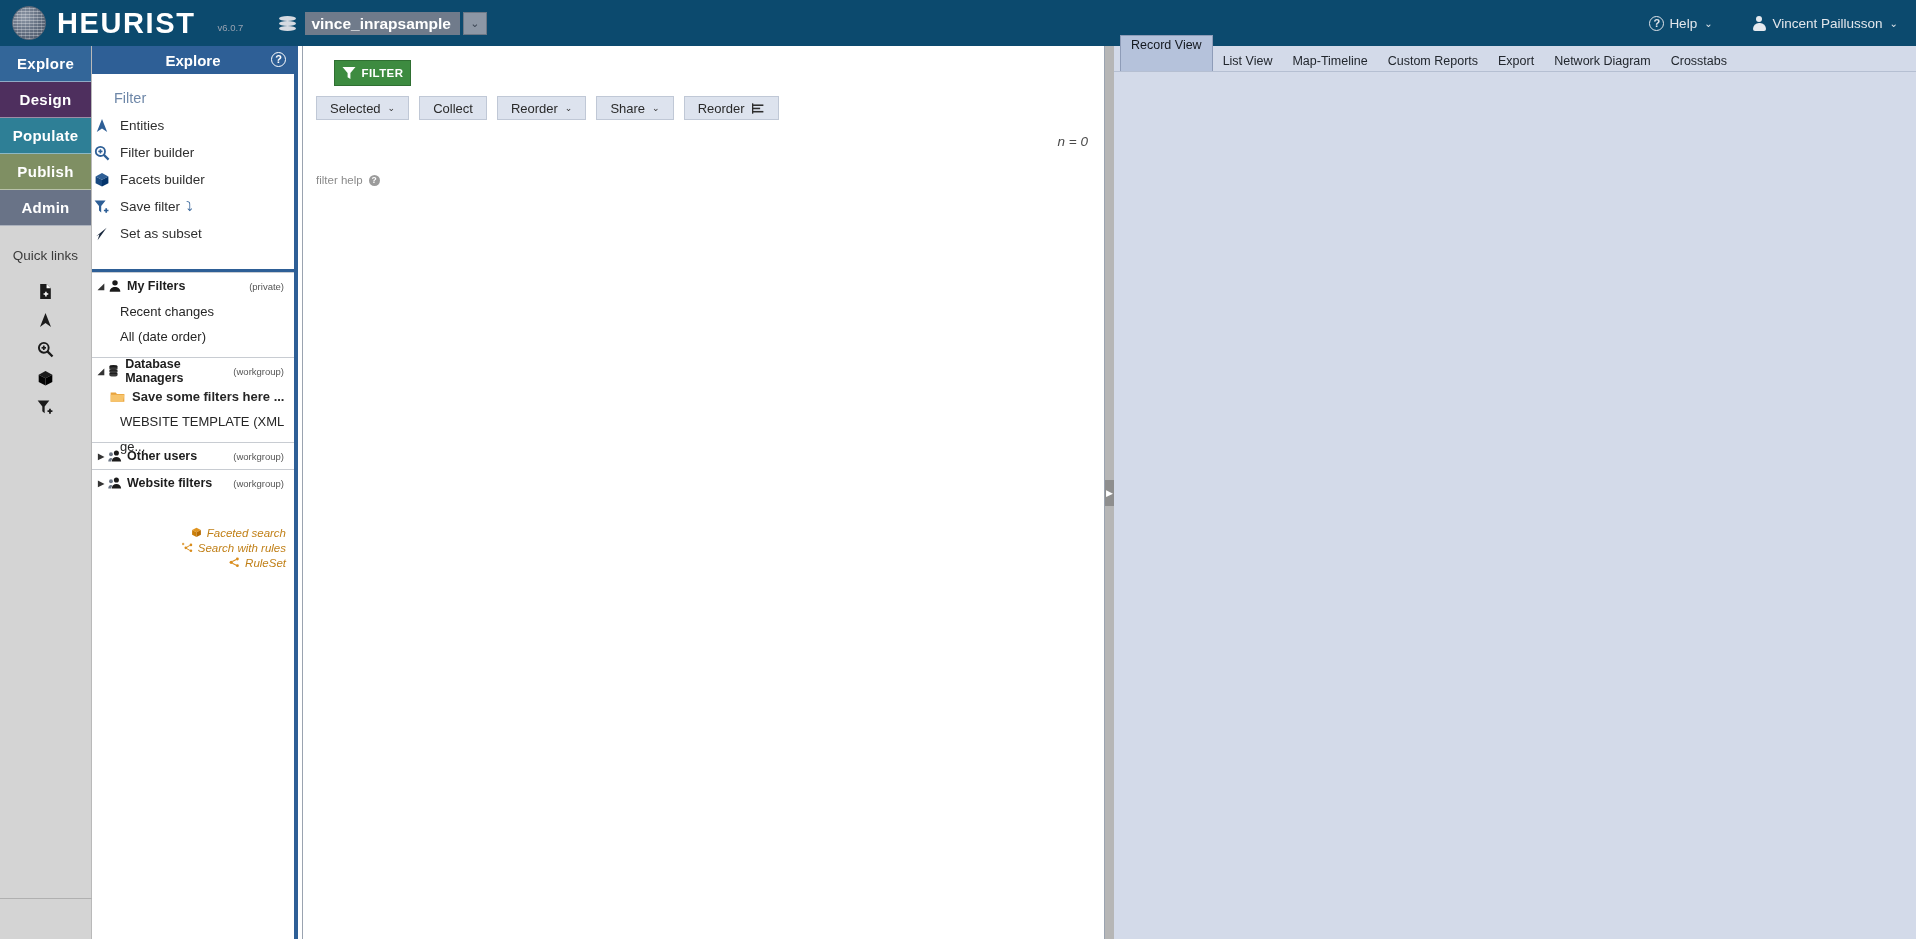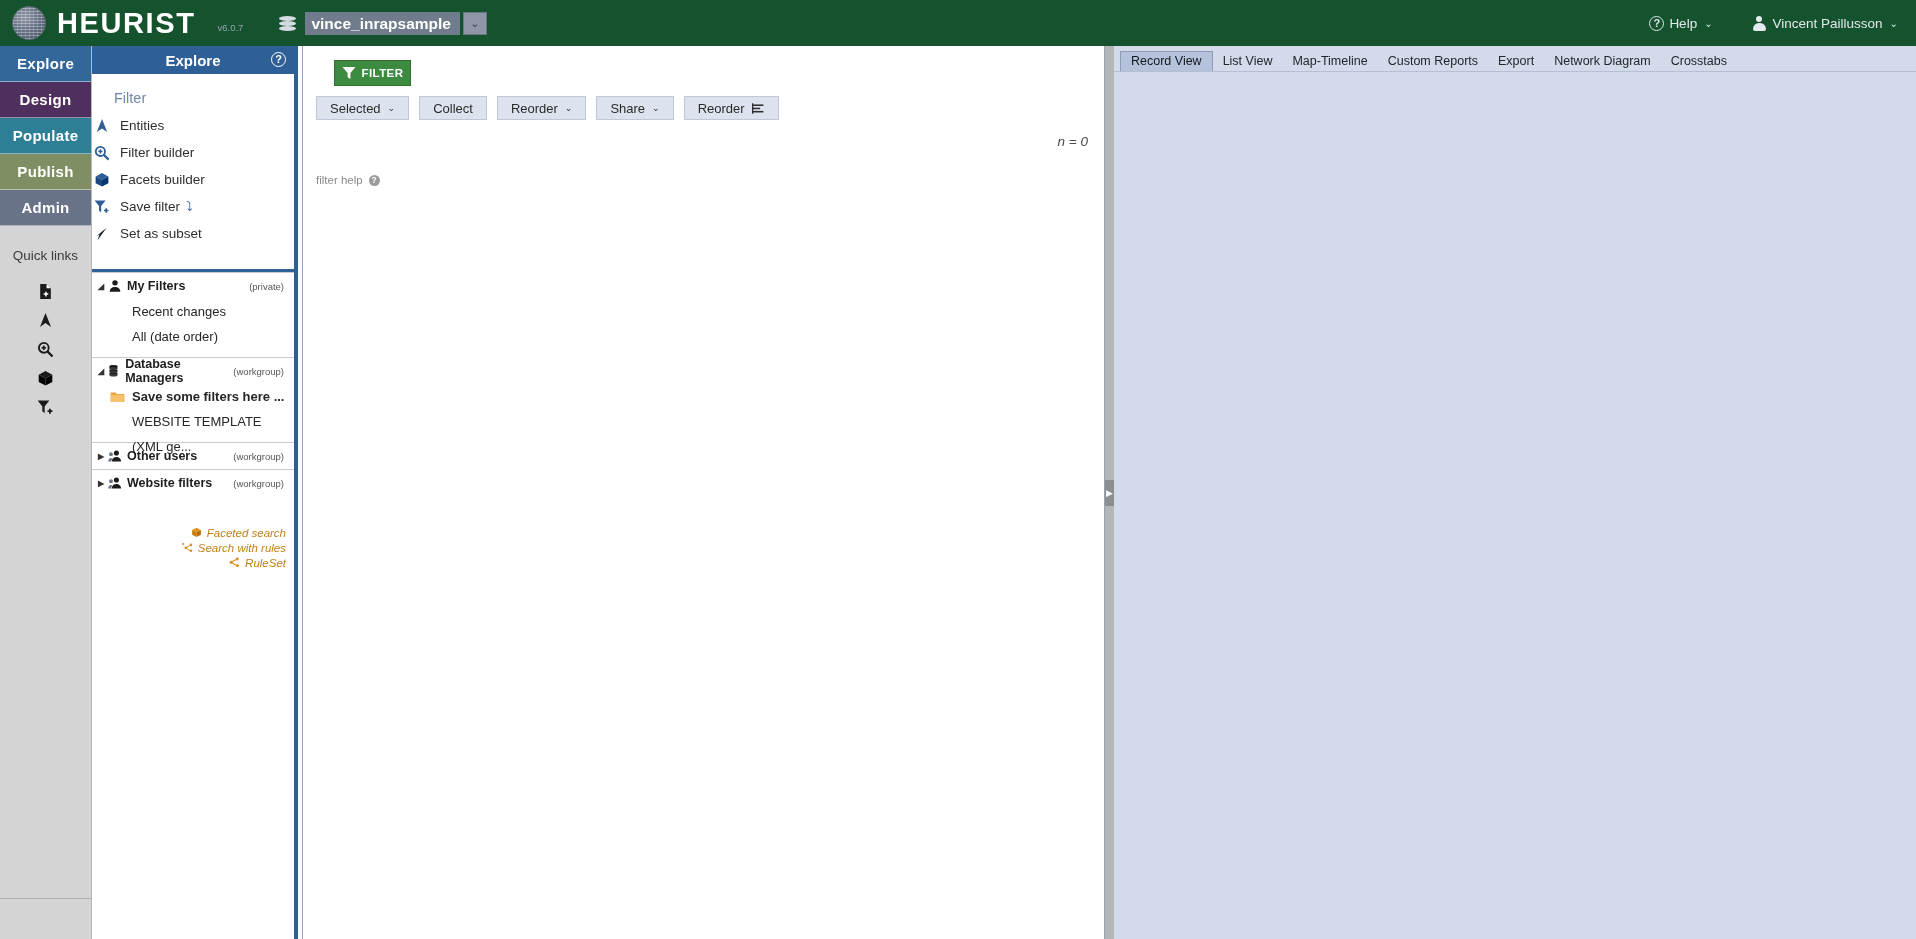--- a/index.html
+++ b/index.html
@@ -9,21 +9,21 @@
     font-family: "Liberation Sans", sans-serif;
     font-size: 13px;
     background: #ffffff;
     overflow: hidden;
   }
 
   
   #topbar {
     position: absolute; top: 0; left: 0;
     width: 1916px; height: 46px;
-    background: #14532d;
+    background: #0c4a6e;
     display: flex; align-items: center;
   }
   #logo-wrap { display: flex; align-items: center; padding-left: 12px; }
   .logo-globe {
     width: 34px; height: 34px; border-radius: 50%;
     background:
       repeating-linear-gradient(0deg, rgba(255,255,255,.32) 0 1px, rgba(255,255,255,0) 1px 3px),
       repeating-linear-gradient(90deg, rgba(255,255,255,.18) 0 1px, rgba(255,255,255,0) 1px 4px),
       radial-gradient(circle at 35% 32%, #8d97a6 0%, #5f6b7d 55%, #4a5565 100%);
     border: 1px solid #5d6878;
@@ -139,21 +139,21 @@
     display: flex; align-items: center; height: 26px;
     padding-left: 6px; font-weight: bold; font-size: 12.5px; color: #1d1d1d;
     cursor: pointer;
   }
   .tri { width: 10px; font-size: 8px; color: #333; }
   .grp-tag {
     margin-left: auto; margin-right: 10px; font-weight: normal;
     font-size: 9.5px; color: #555;
   }
   .grp-child {
-    padding-left: 40px; height: 25px; line-height: 25px;
+    padding-left: 28px; height: 25px; line-height: 25px;
     font-size: 13px; color: #262626; cursor: pointer;
   }
   .grp-child.bold { font-weight: bold; display:flex; align-items:center; padding-left: 18px;}
   .sec-sep { border-top: 1px solid #c8ccd2; }
   #bottom-links {
     margin-top: 30px; padding-left: 0;
     display: flex; flex-direction: column; align-items: flex-end;
     padding-right: 8px;
   }
   .bl {
@@ -247,21 +247,21 @@
     height: 26px; display: flex; align-items: flex-end;
     padding-left: 6px; background: #d3dae9;
     border-bottom: 1px solid #b5bfd2;
   }
   .tab {
     height: 19px; line-height: 19px; padding: 0 10px;
     font-size: 12.5px; color: #22272e; cursor: pointer; white-space: nowrap;
   }
   .tab.active {
     background: #b5c2db; color: #13181f; font-weight: normal;
-    border: 1px solid #8e9cb8; border-bottom: none; height: 20px; line-height: 18px;
+    border: 1px solid #8e9cb8; border-bottom: none; height: 36px; line-height: 18px;
   }
   #right-body { width: 802px; height: 866px; background: #d3dae9; }
 </style>
 </head>
 <body>
 
 <div id="topbar">
   <div id="logo-wrap">
     <div class="logo-globe"></div>
     <div id="logo-text">HEURIST</div>

